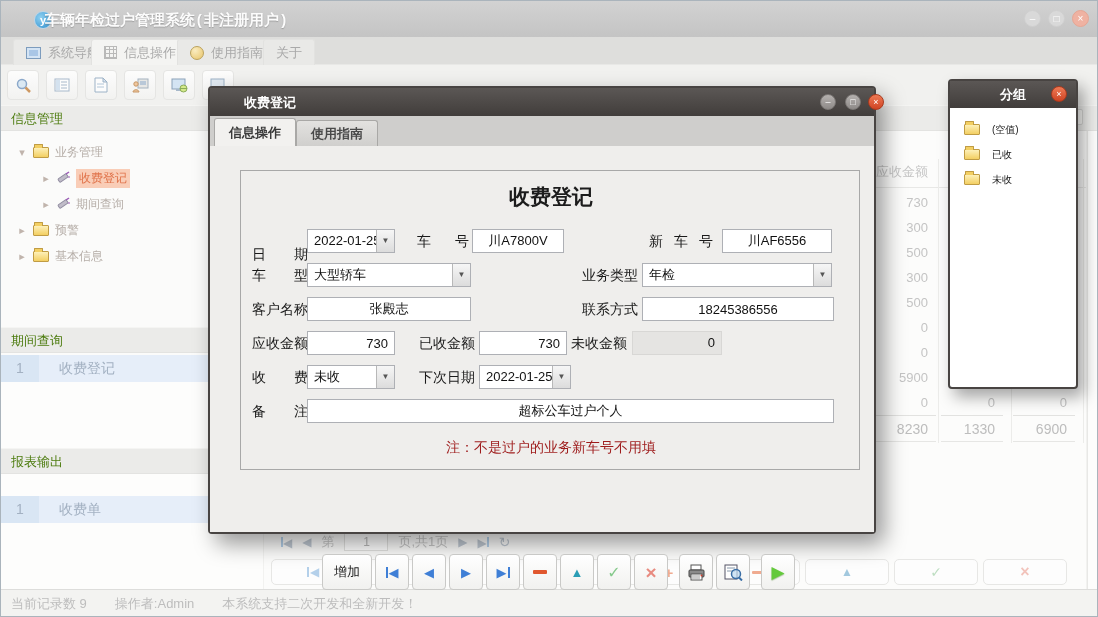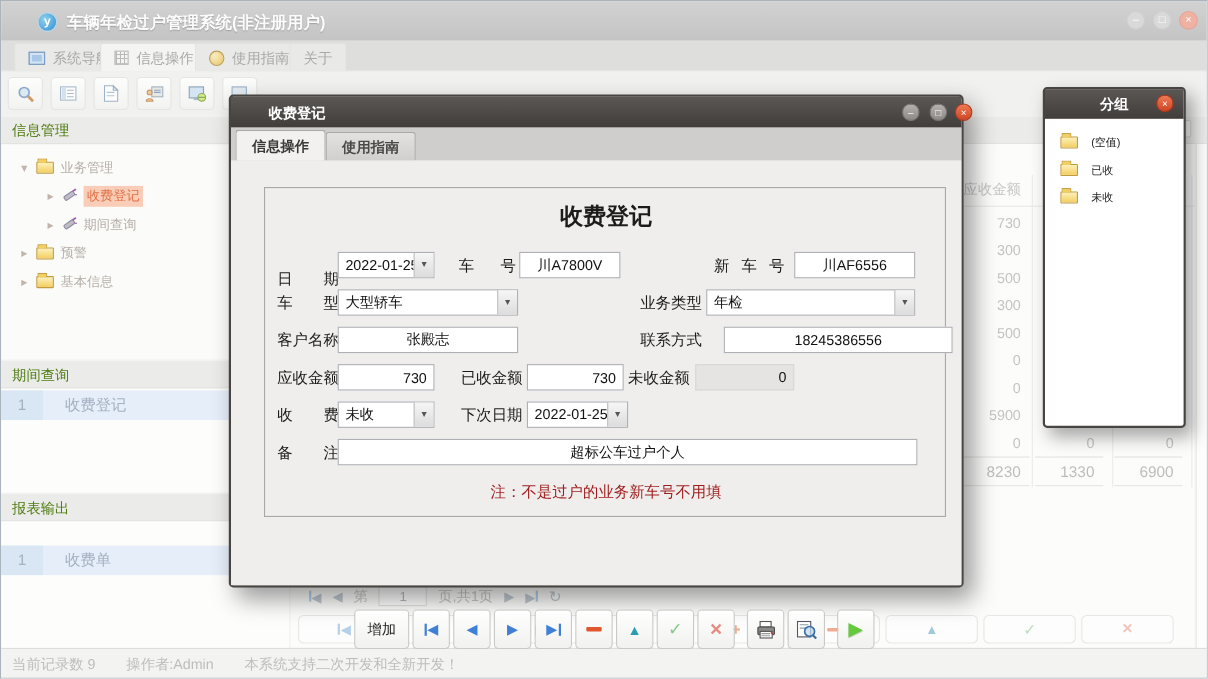--- a/index.html
+++ b/index.html
@@ -10,22 +10,22 @@
     position:relative; width:1098px; height:617px;
     background:#f2f2f0; border:1px solid #aab4bc; overflow:hidden;
   }
   
   .titlebar { left:0; top:0; width:100%; height:36px;
     background:linear-gradient(#d2d2d2,#c4c4c4); }
   .app-logo { left:33px; top:10px; width:18px; height:18px; border-radius:50%;
     background:radial-gradient(circle at 35% 35%, #8fd0f0, #2d8fd0);
     border:1px solid #bcd6e8; color:#fff; font-size:11px; font-weight:bold;
     text-align:center; line-height:16px; }
-  .app-title { left:60px; top:10px; color:#fcfcfc; font-size:15px; font-weight:bold;
-    text-shadow:0 1px 1px rgba(120,120,120,.5); }
+  .app-title { left:44px; top:10px; color:#fcfcfc; font-size:15px; font-weight:bold;
+    text-shadow:0 1px 1px rgba(120,120,120,.5);font-family:Liberation Mono, monospace; }
   .winbtn { width:17px; height:17px; border-radius:50%; top:9px;
     color:#fff; font-size:10px; line-height:15px; text-align:center; }
   .winbtn.min  { left:1023px; background:#d9d9d9; border:1px solid #cfcfcf; }
   .winbtn.max  { left:1047px; background:#d9d9d9; border:1px solid #cfcfcf; }
   .winbtn.cls  { left:1071px; background:#efb2a2; border:1px solid #e5a694; }
   
   .tabstrip { left:0; top:36px; width:100%; height:28px; background:#dededc;
     border-bottom:1px solid #e8e8e6; }
   .mtab { top:2px; height:26px; border:1px solid #e2e2e0; border-bottom:none;
     border-radius:3px 3px 0 0; background:#e9e9e7; color:#a9a9a9;
@@ -407,21 +407,21 @@
         </div>
         <div class="flabel abs" style="left:341px; top:92px; width:56px;">业务类型</div>
         <div class="combo abs" style="left:401px; top:92px; width:190px;">
           <span class="cval">年检</span>
           <span class="carr">▼</span>
         </div>
 
         <div class="flabel abs" style="left:11px; top:126px; width:56px;">客户名称</div>
         <input class="finput abs" style="left: 66px; top: 126px; width: 164px;" value="张殿志">
         <div class="flabel abs" style="left:341px; top:126px; width:56px;">联系方式</div>
-        <input class="finput abs" style="left: 401px; top: 126px; width: 208px; margin-left: 16px;" value="18245386556">
+        <input class="finput abs" style="left: 401px; top: 126px; width: 192px;" value="18245386556">
 
         <div class="flabel abs" style="left:11px; top:160px; width:56px;">应收金额</div>
         <input class="finput r abs" style="left: 66px; top: 160px; width: 88px;" value="730">
         <div class="flabel abs" style="left:178px; top:160px; width:56px;">已收金额</div>
         <input class="finput r abs" style="left: 238px; top: 160px; width: 88px;" value="730">
         <div class="flabel abs" style="left:330px; top:160px; width:56px;">未收金额</div>
         <div class="dfield abs" style="left:391px; top:160px; width:90px;">0</div>
 
         <div class="flabel abs" style="left:11px; top:194px; width:56px;">收费</div>
         <div class="combo abs" style="left:66px; top:194px; width:88px;">

